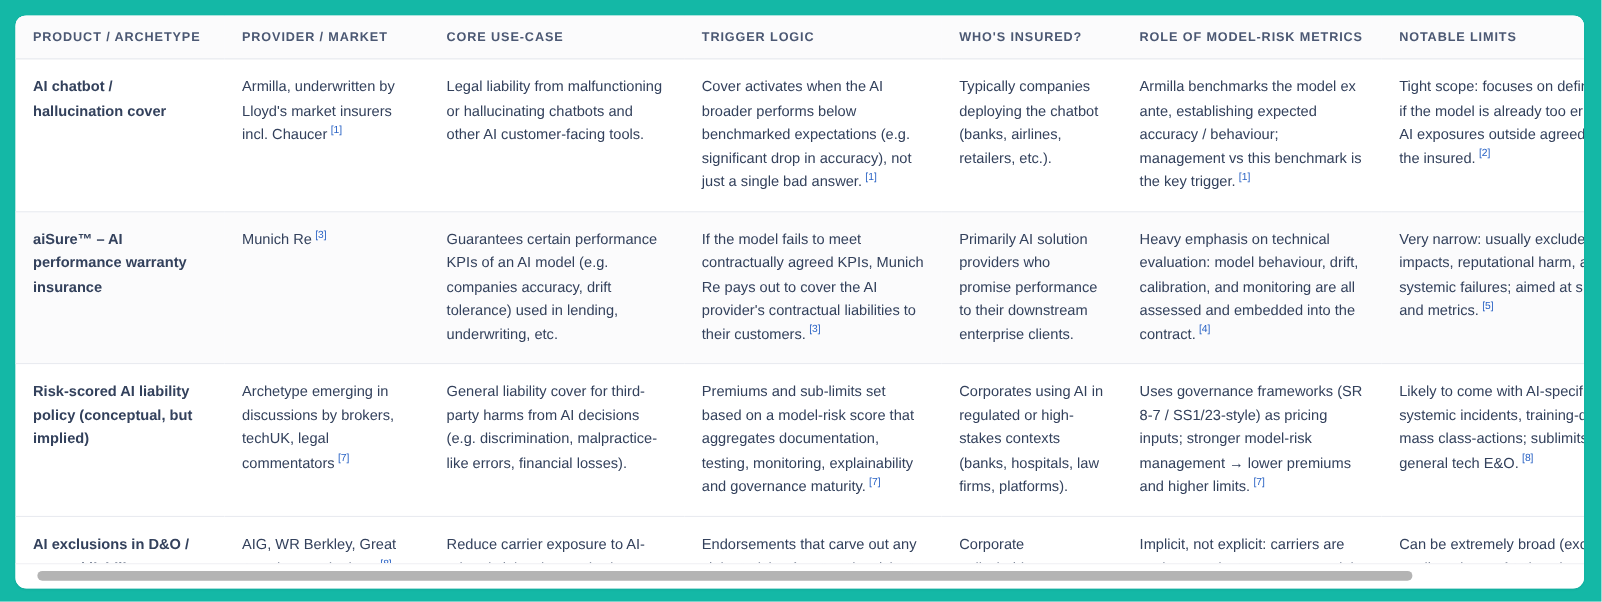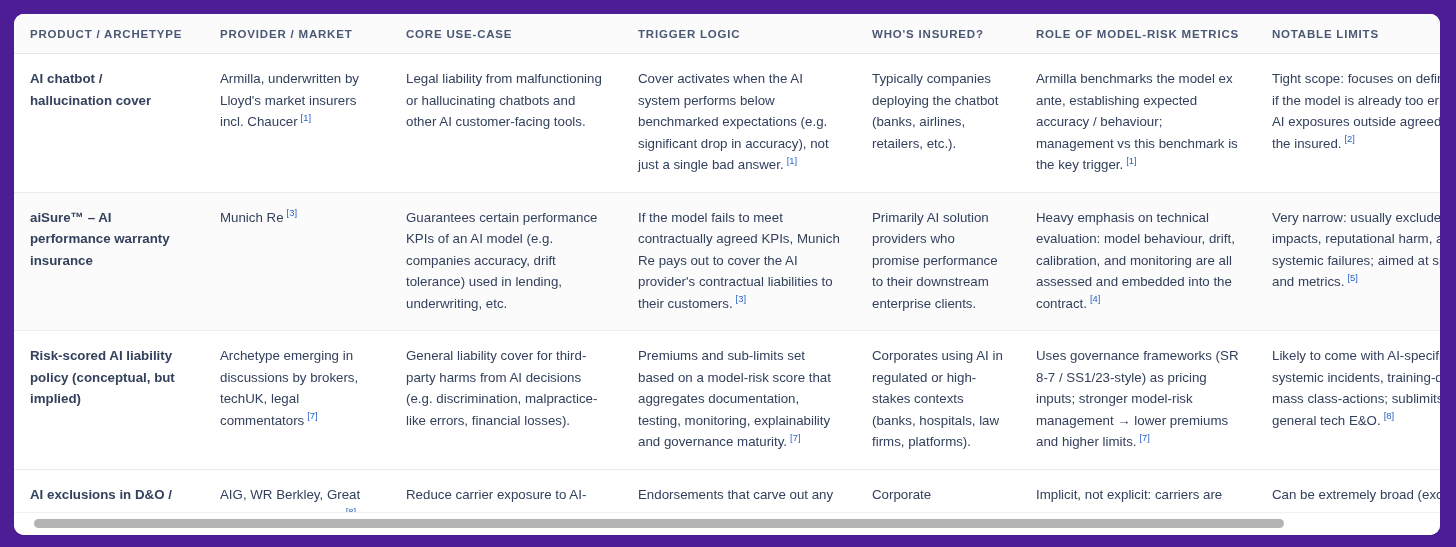--- a/index.html
+++ b/index.html
@@ -8,21 +8,21 @@
     background: #eceef3;
     width: 1456px;
     height: 547px;
     overflow: hidden;
     font-family: "Liberation Sans", sans-serif;
   }
   #page {
     position: relative;
     width: 1456px;
     height: 547px;
-    background: #4c1d95;
+    background: #14b8a6;
   }
   .table-card {
     position: absolute;
     left: 14px;
     top: 14px;
     width: 1426px;
     height: 521px;
     background: #ffffff;
     border-radius: 10px;
     overflow: hidden;
@@ -140,21 +140,21 @@
             <th>ROLE OF MODEL-RISK METRICS</th>
             <th>NOTABLE LIMITS</th>
           </tr>
         </thead>
         <tbody>
 
           <tr>
             <td class="col-product"><span class="cell-text">AI chatbot / hallucination cover</span><a class="cite"></a></td>
             <td><span class="cell-text">Armilla, underwritten by Lloyd's market insurers incl. Chaucer</span><a class="cite">[1]</a></td>
             <td><span class="cell-text">Legal liability from malfunctioning or hallucinating chatbots and other AI customer-facing tools.</span><a class="cite"></a></td>
-            <td><span class="cell-text">Cover activates when the AI system performs below benchmarked expectations (e.g. significant drop in accuracy), not just a single bad answer.</span><a class="cite">[1]</a></td>
+            <td><span class="cell-text">Cover activates when the AI broader performs below benchmarked expectations (e.g. significant drop in accuracy), not just a single bad answer.</span><a class="cite">[1]</a></td>
             <td><span class="cell-text">Typically companies deploying the chatbot (banks, airlines, retailers, etc.).</span><a class="cite"></a></td>
             <td><span class="cell-text">Armilla benchmarks the model ex ante, establishing expected accuracy / behaviour; management vs this benchmark is the key trigger.</span><a class="cite">[1]</a></td>
             <td class="col-limits"><span class="cell-text">Tight scope: focuses on defined tools; no cover if the model is already too error-prone; general AI exposures outside agreed KPIs remain with the insured.</span><a class="cite">[2]</a></td>
           </tr>
 
           <tr class="shaded">
             <td class="col-product"><span class="cell-text">aiSure™ – AI performance warranty insurance</span><a class="cite"></a></td>
             <td><span class="cell-text">Munich Re</span><a class="cite">[3]</a></td>
             <td><span class="cell-text">Guarantees certain performance KPIs of an AI model (e.g. companies accuracy, drift tolerance) used in lending, underwriting, etc.</span><a class="cite"></a></td>
             <td><span class="cell-text">If the model fails to meet contractually agreed KPIs, Munich Re pays out to cover the AI provider's contractual liabilities to their customers.</span><a class="cite">[3]</a></td>

